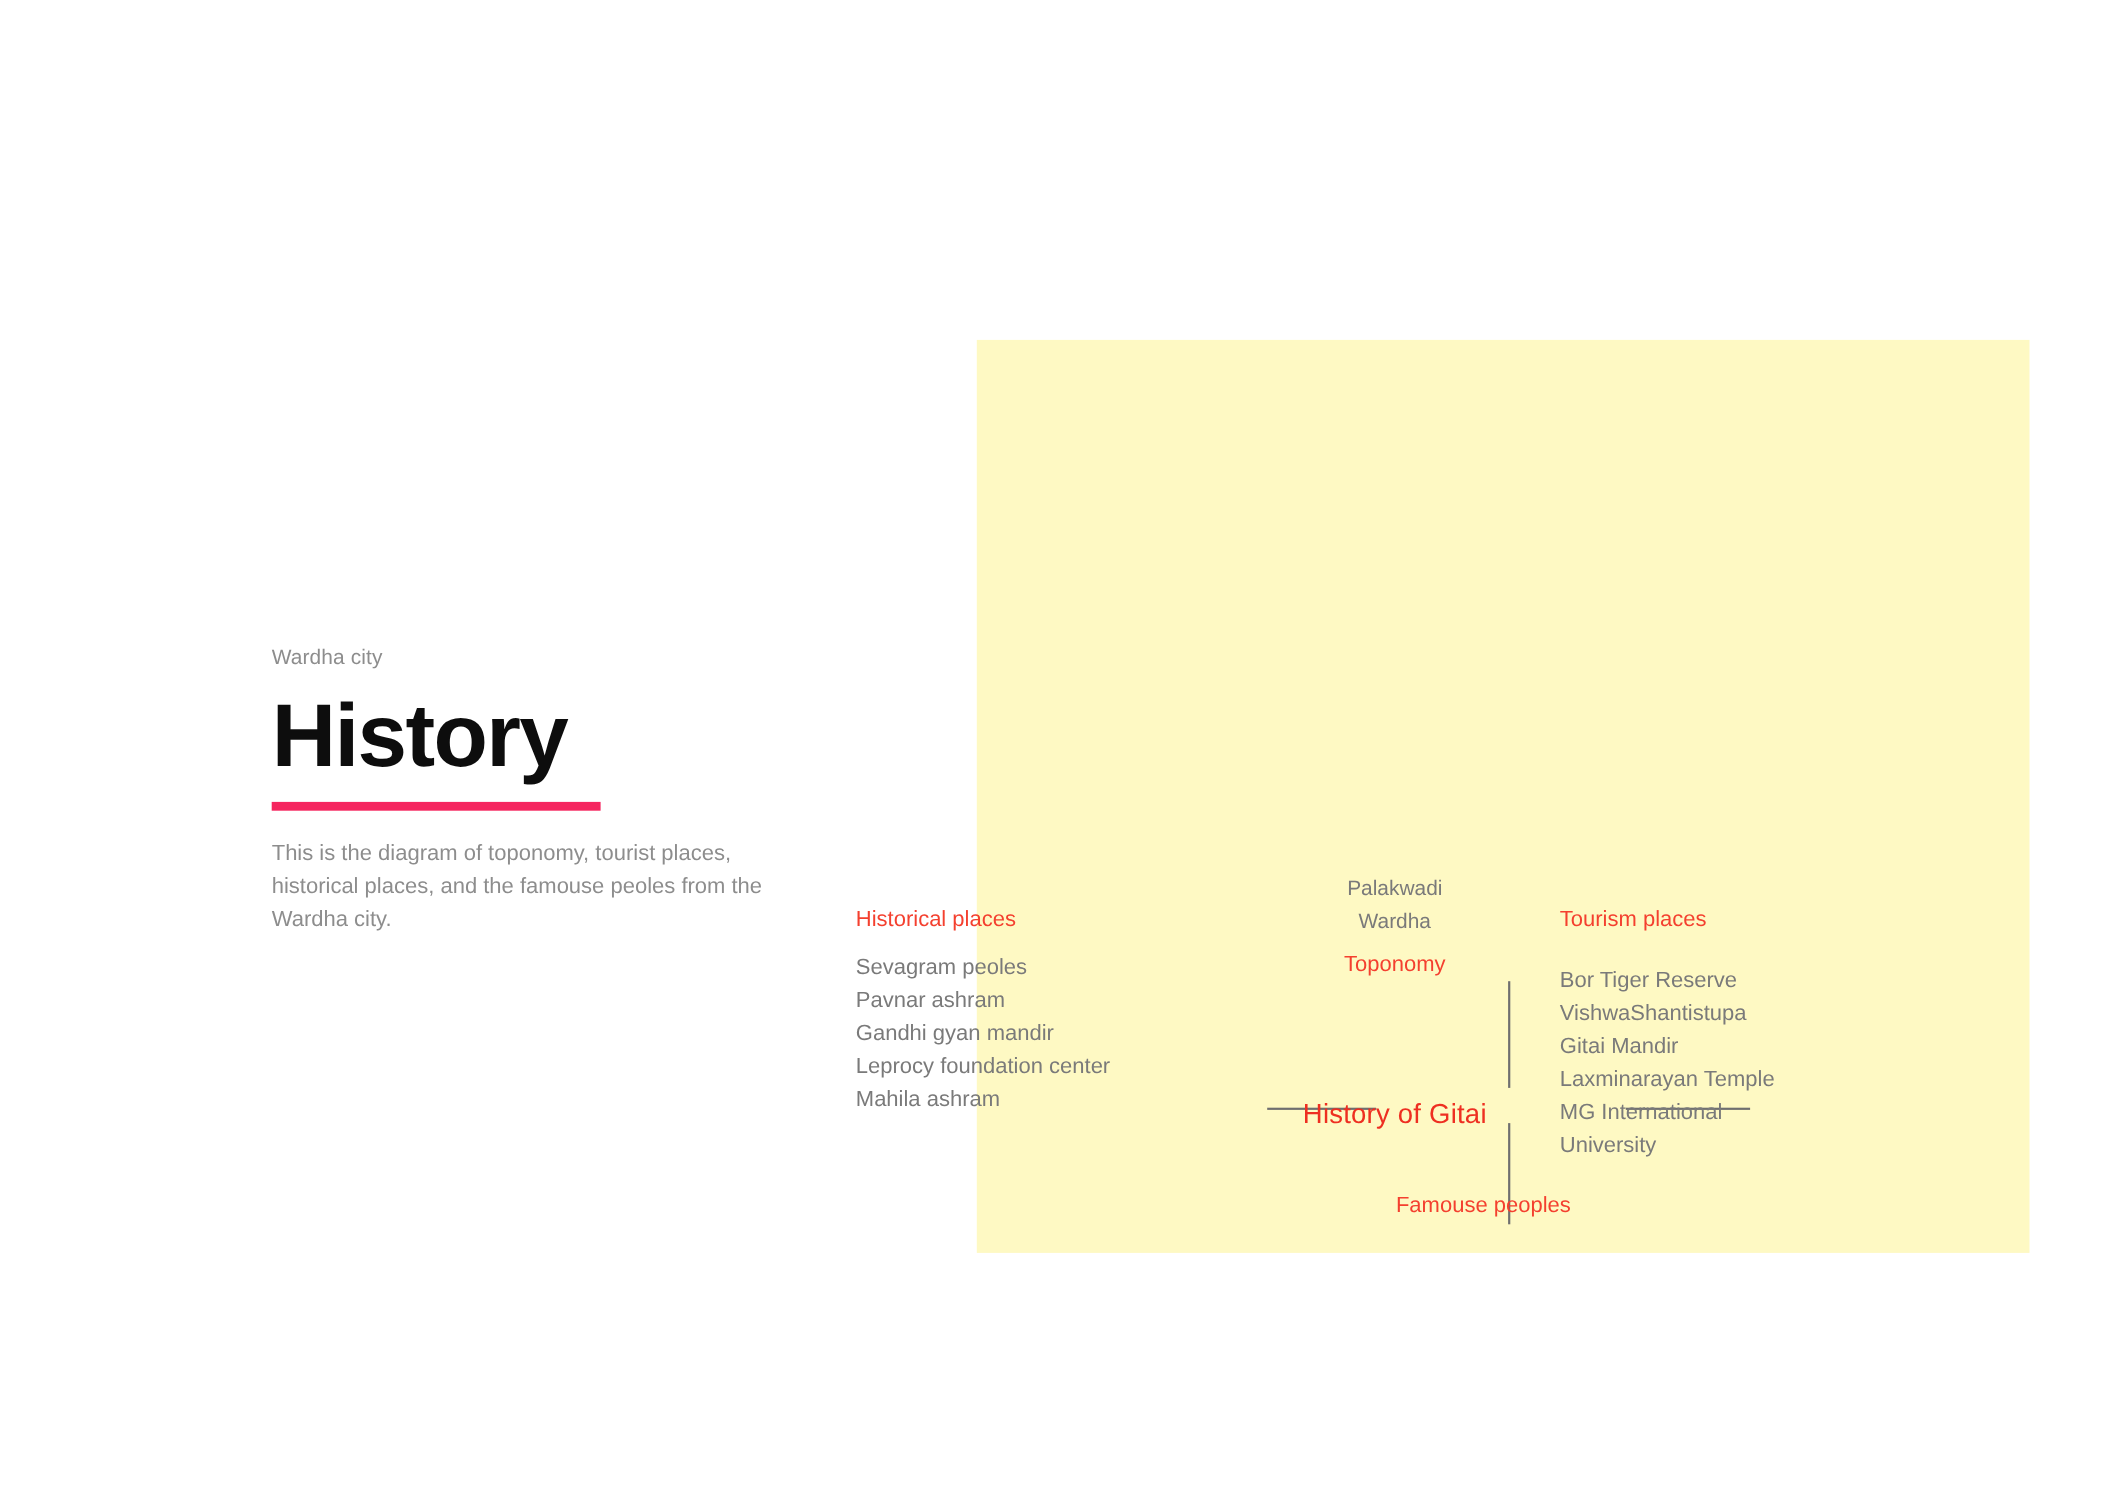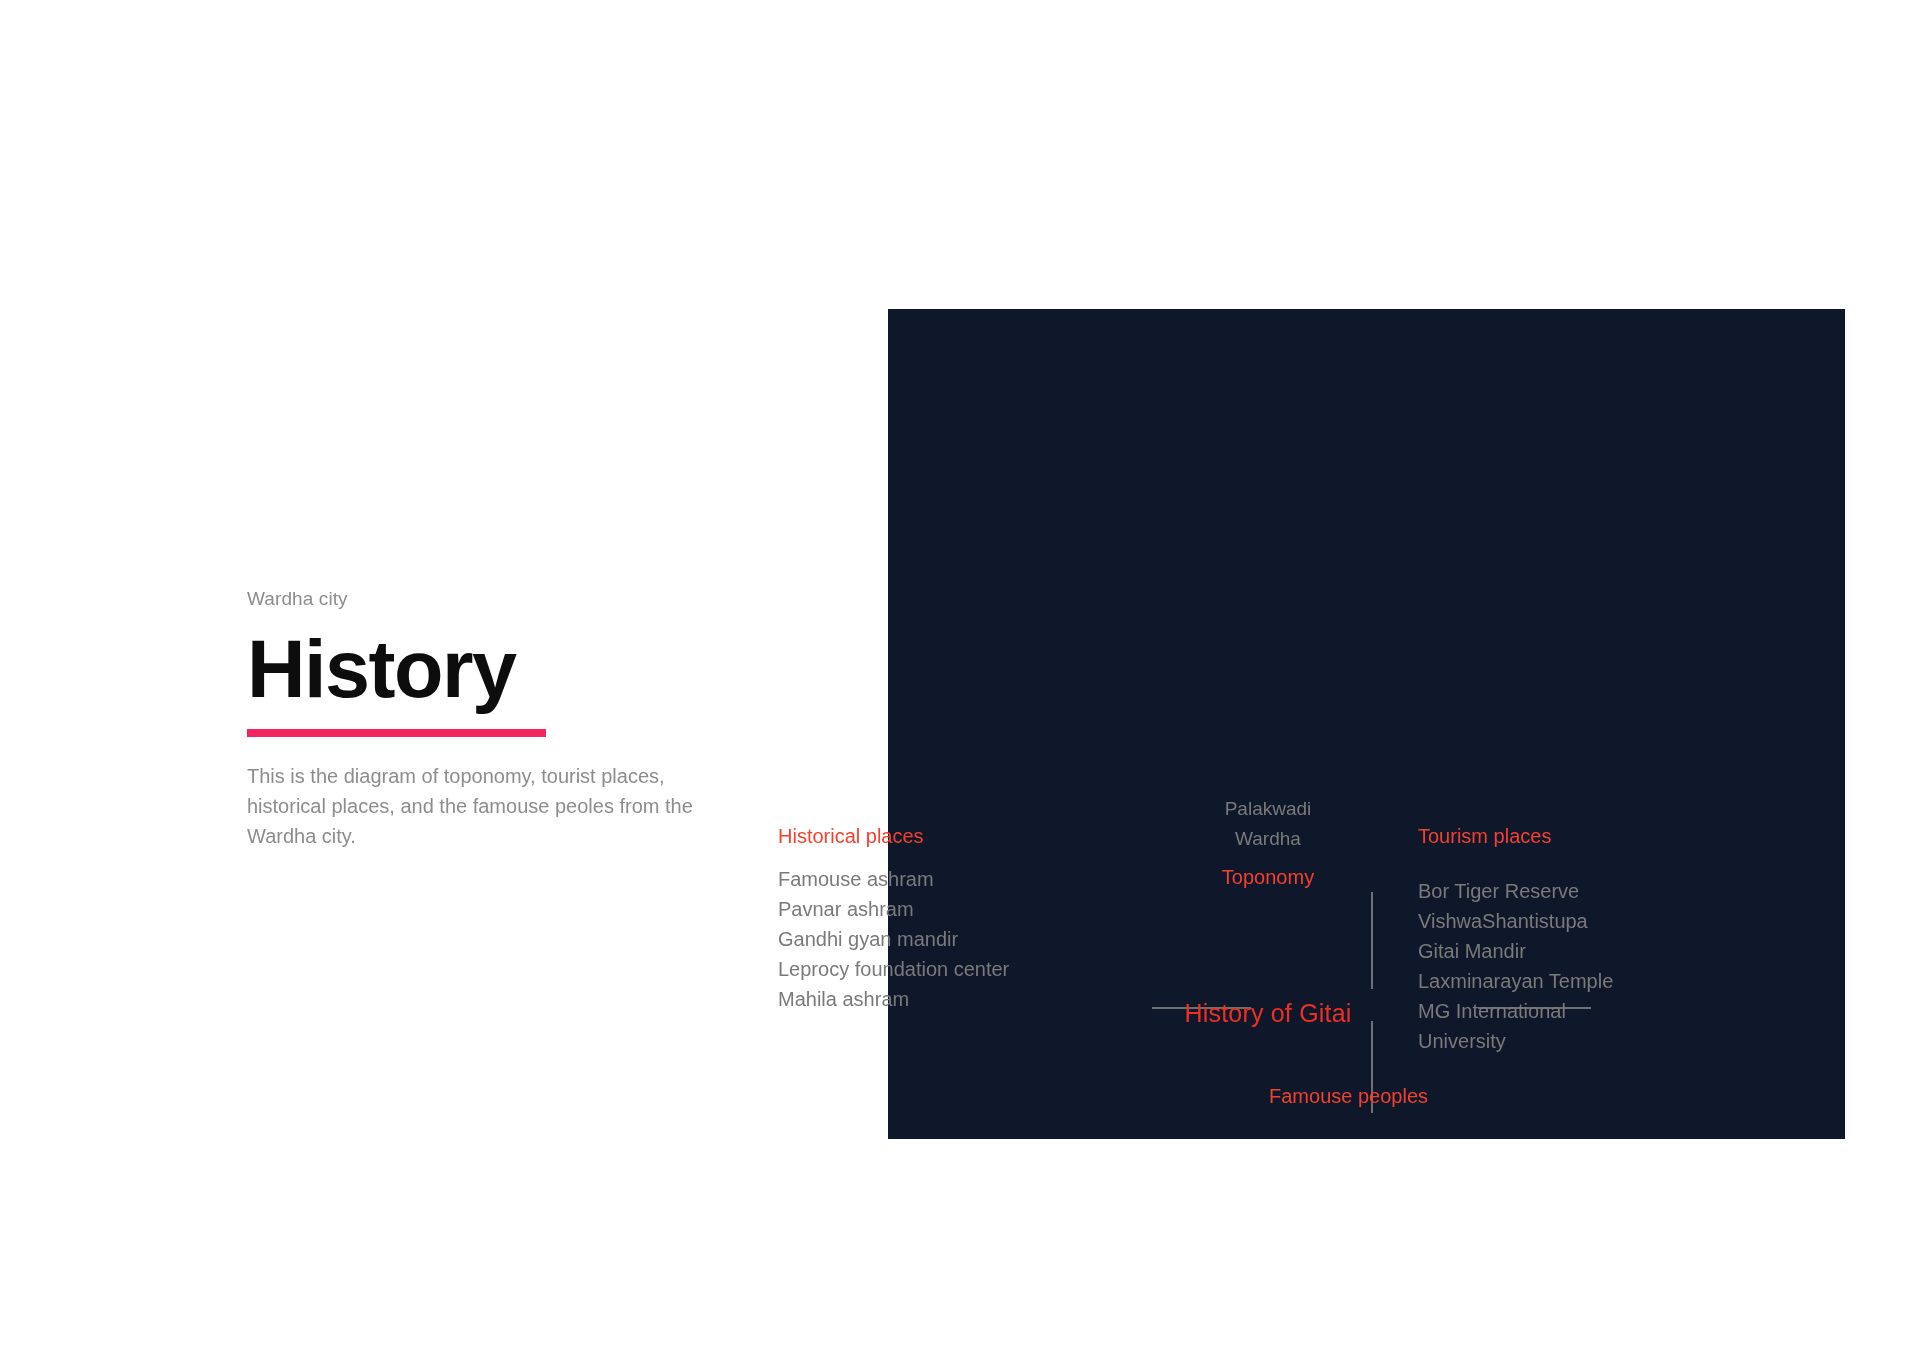--- a/index.html
+++ b/index.html
@@ -61,21 +61,21 @@
     white-space: pre-line;
   }
 
   
   #diagram-panel {
     position: absolute;
     left: 888px;
     top: 309px;
     width: 957px;
     height: 830px;
-    background: #0f172a;
+    background: #fef9c3;
   }
 
   
   #center-node {
     left: 0;
     top: 0;
     width: 100%;
     text-align: center;
     position: absolute;
     top: 689px;
@@ -217,21 +217,21 @@
   <div class="connector" id="connector-right"></div>
 
   <div id="top-branch">
     <div id="top-branch-values" style="white-space: pre-line;">Palakwadi
 Wardha</div>
     <div id="top-branch-title">Toponomy</div>
   </div>
 
   <div id="left-branch">
     <div id="left-branch-title">Historical places</div>
-    <div class="branch-item">Famouse ashram</div>
+    <div class="branch-item">Sevagram peoles</div>
     <div class="branch-item">Pavnar ashram</div>
     <div class="branch-item">Gandhi gyan mandir</div>
     <div class="branch-item">Leprocy foundation center</div>
     <div class="branch-item">Mahila ashram</div>
   </div>
 
   <div id="center-node">
     <div id="center-node-label">History of Gitai</div>
   </div>
 

